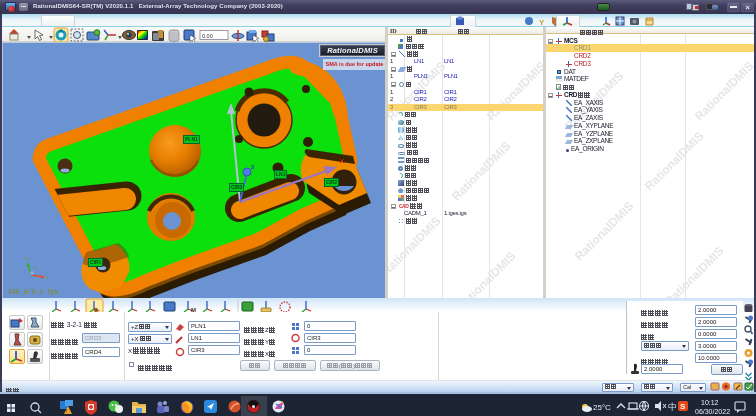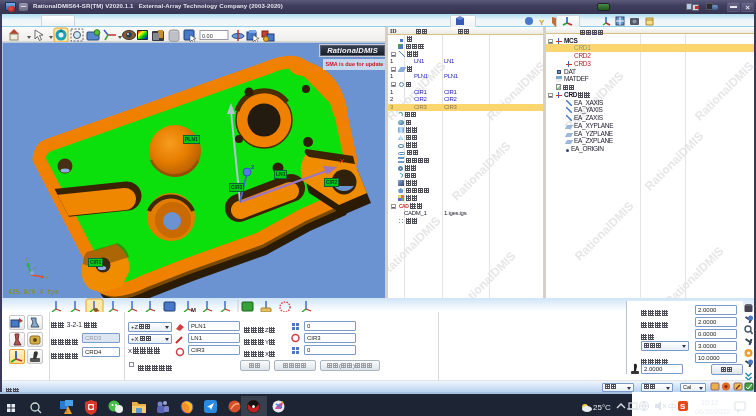--- a/index.html
+++ b/index.html
@@ -496,21 +496,21 @@
   <rect x="1" y="2" width="8" height="7" rx="1" fill="#e8b048" stroke="#967"></rect>
   <circle cx="16" cy="5.5" r="4" fill="#e86820"></circle>
         <circle cx="16" cy="5.5" r="1.5" fill="#822"></circle>
   <rect x="24" y="2" width="8" height="7" rx="1" fill="#e8c048" stroke="#967"></rect>
         <path d="M 26 8 l 4 -4" stroke="#822" stroke-width="1.2"></path>
   <rect x="35" y="2" width="8" height="7" rx="1" fill="#48a048" stroke="#262"></rect>
         <path d="M 36 6 l 2 2 4 -5" stroke="#fff" stroke-width="1" fill="none"></path>
  </svg>
 </div>
 
-<div class="ab" id="taskbar" style="left:0;top:392px;width:632px;height:24px;background:#1d2434;border-top:2px solid #a8c0e0">
+<div class="ab" id="taskbar" style="left:0;top:392px;width:756px;height:24px;background:#1d2434;border-top:2px solid #a8c0e0">
  <svg width="756" height="22" style="position:absolute;left:0;top:2px">
 
   <g fill="#e8eef4">
           <rect x="7" y="8" width="3.5" height="3.5"></rect>
           <rect x="11.5" y="8" width="3.5" height="3.5"></rect>
           <rect x="7" y="12.5" width="3.5" height="3.5"></rect>
           <rect x="11.5" y="12.5" width="3.5" height="3.5"></rect>
         </g>
   <circle cx="35" cy="11" r="4" fill="none" stroke="#cdd" stroke-width="1.3"></circle>
         <line x1="38" y1="14" x2="41" y2="17" stroke="#cdd" stroke-width="1.3"></line>

